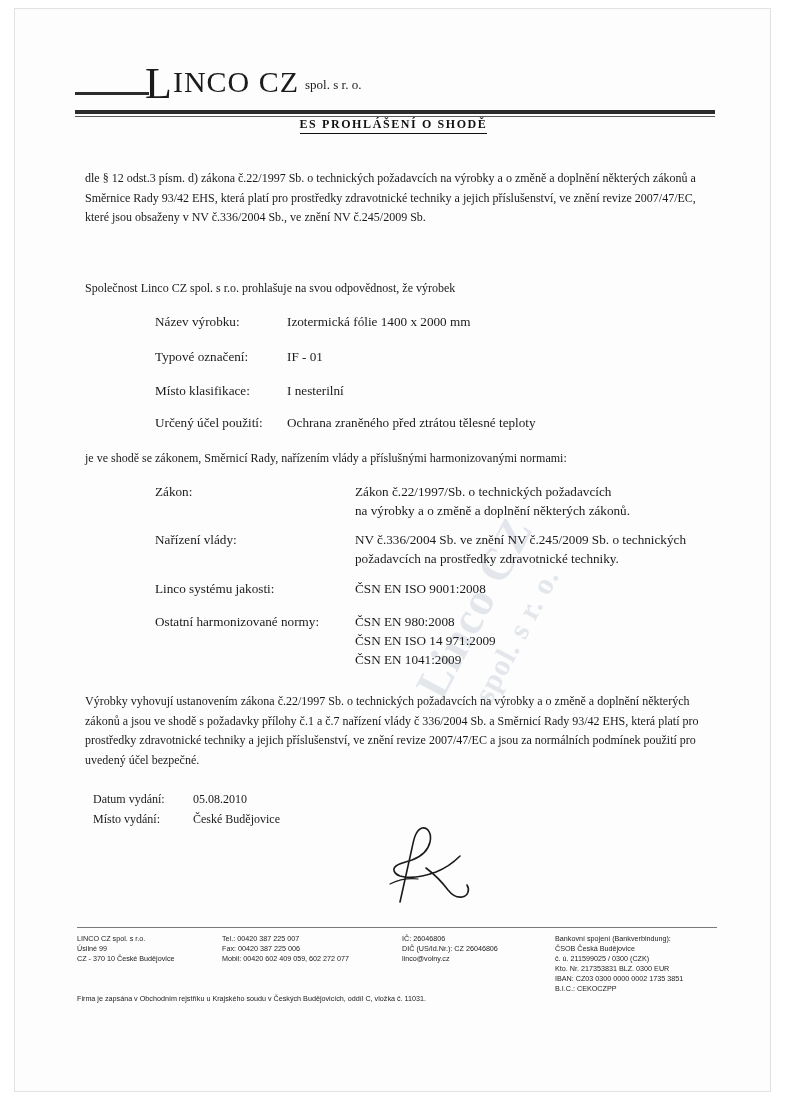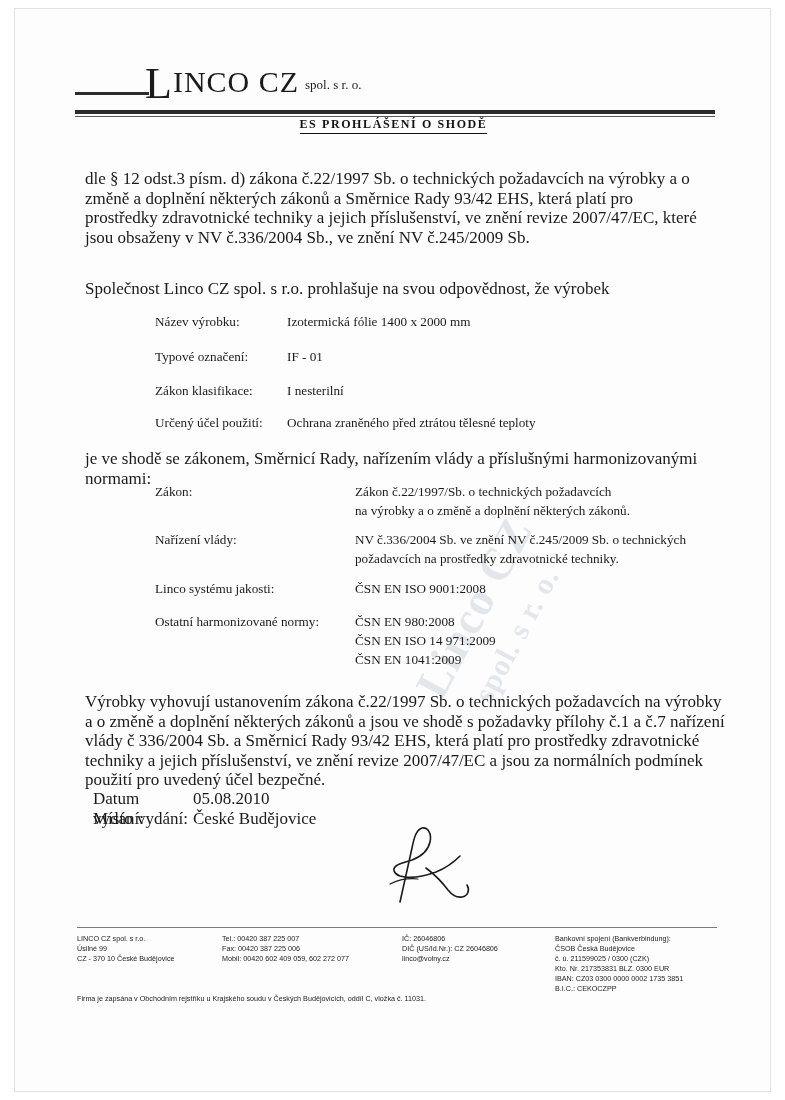--- a/index.html
+++ b/index.html
@@ -120,21 +120,21 @@
     color: #111;
   }
   .doc-title span {
     border-bottom: 1.5px solid #111;
     padding-bottom: 2px;
   }
 
   
   .body-text {
     position: absolute;
-    font-size: 17px;
+    font-size: 12px;
     line-height: 19.5px;
     color: #1a1a1a;
     text-align: left;
   }
   #intro { left: 70px; top: 160px; width: 620px; }
   #company-line { left: 70px; top: 270px; width: 620px; }
 
   .field-row {
     position: absolute;
     font-size: 13.2px;
@@ -253,21 +253,21 @@
 
     <div class="field-row" id="f1">
       <span class="field-label">Název výrobku:</span>
       <span class="field-value">Izotermická fólie 1400 x 2000 mm</span>
     </div>
     <div class="field-row" id="f2">
       <span class="field-label">Typové označení:</span>
       <span class="field-value">IF - 01</span>
     </div>
     <div class="field-row" id="f3">
-      <span class="field-label">Zákon klasifikace:</span>
+      <span class="field-label">Místo klasifikace:</span>
       <span class="field-value">I nesterilní</span>
     </div>
     <div class="field-row" id="f4">
       <span class="field-label">Určený účel použití:</span>
       <span class="field-value">Ochrana zraněného před ztrátou tělesné teploty</span>
     </div>
 
     <div class="body-text" id="conformity">je ve shodě se zákonem, Směrnicí Rady, nařízením vlády a příslušnými harmonizovanými normami:</div>
 
     <div class="field-row" id="n1">

